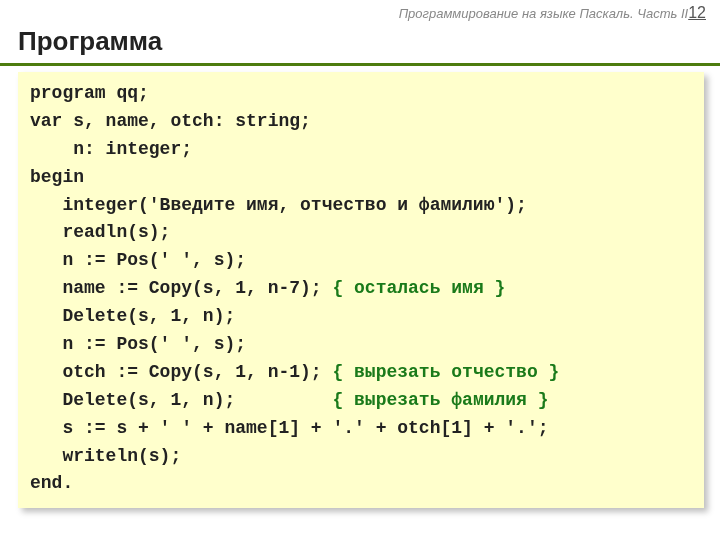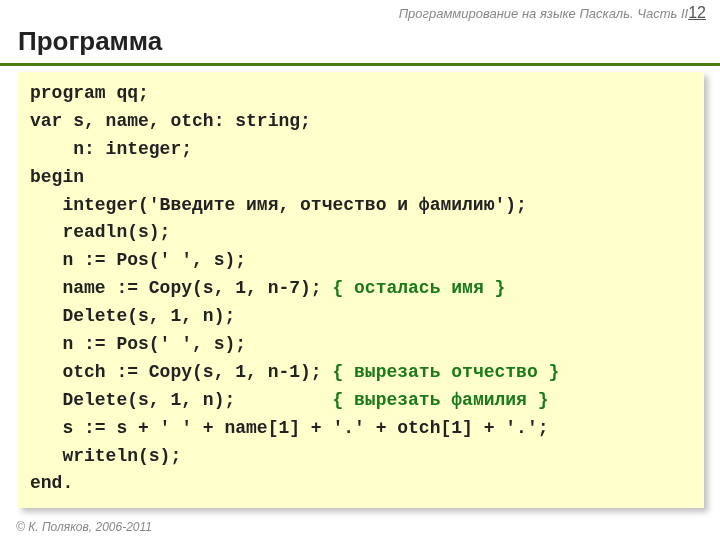--- a/index.html
+++ b/index.html
@@ -85,14 +85,13 @@
 <span>   name := Copy(s, 1, n-7); </span><span class="comment">{ осталась имя }</span>
 <span>   Delete(s, 1, n);</span>
 <span>   n := Pos(' ', s);</span>
 <span>   otch := Copy(s, 1, n-1); </span><span class="comment">{ вырезать отчество }</span>
 <span>   Delete(s, 1, n);         </span><span class="comment">{ вырезать фамилия }</span>
 <span>   s := s + ' ' + name[1] + '.' + otch[1] + '.';</span>
 <span>   writeln(s);</span>
 <span>end.</span></div>
 
 <div class="footer">
-  <span>© К. Поляков, 2006-2011</span>
 </div>
 
 </body></html>

